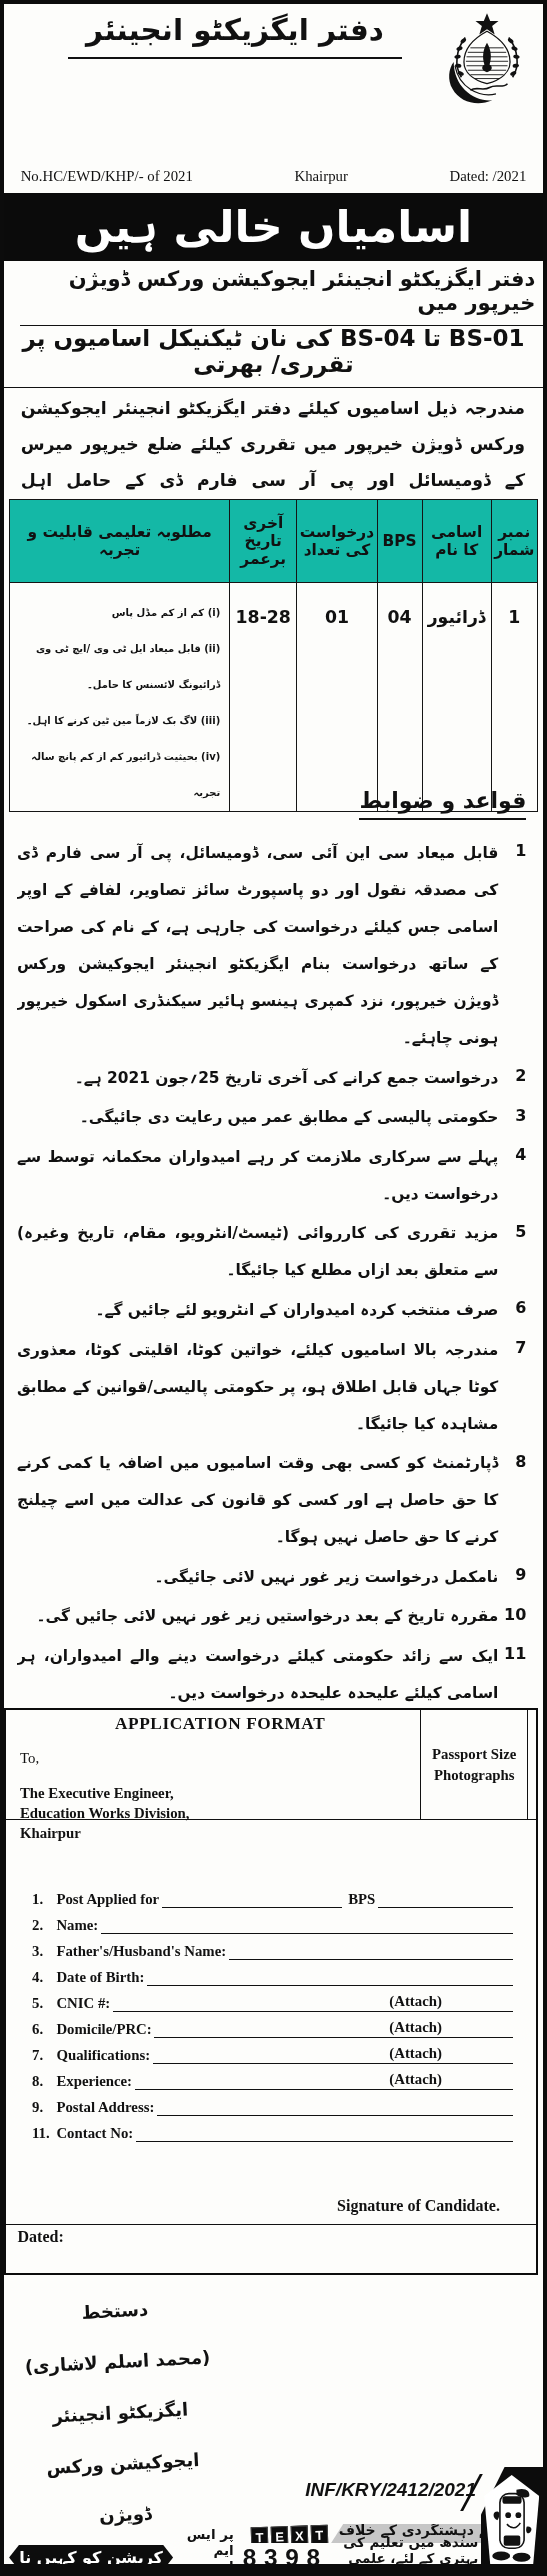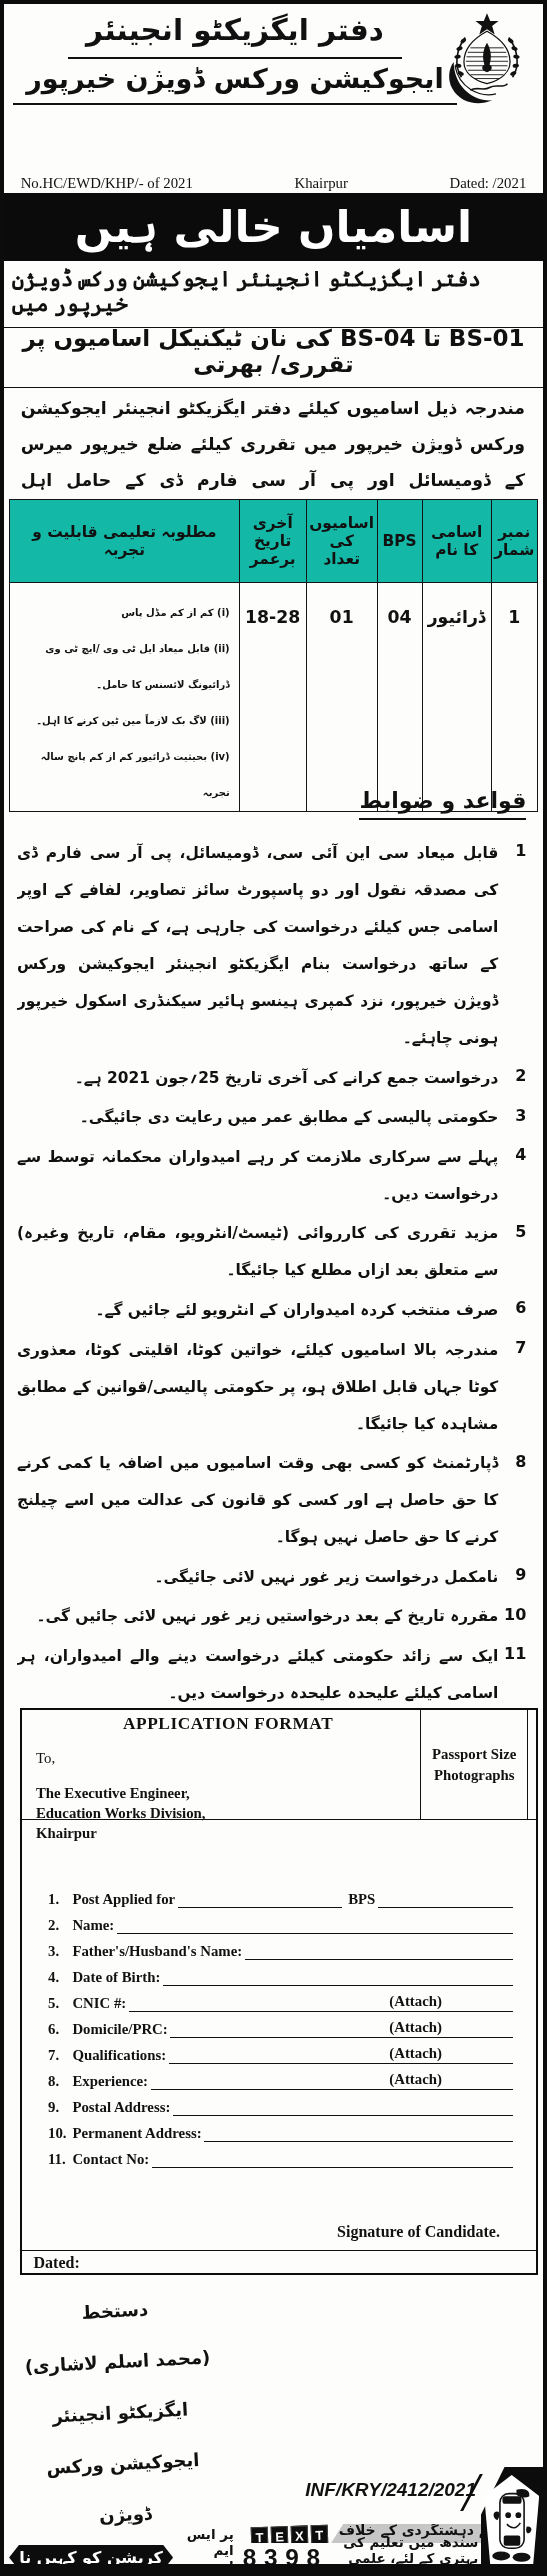--- a/index.html
+++ b/index.html
@@ -16,30 +16,30 @@
   
   .sec-header { top:0; left:0; right:0; height:164px; text-align:center; }
   .masthead { padding-right:77px; }
   .title-l1 { display:inline-block; margin-top:9px; font-size:29.5px; font-weight:bold;
               border-bottom:2.6px solid #111; padding:0 18px 10.3px 18px; }
   .title-l2 { display:inline-block; margin-top:3.8px; font-size:27px; font-weight:bold;
               border-bottom:2.6px solid #111; padding:0 13px 9px 13px; }
   .logo-wrap { top:7.7px; right:11.5px; width:90px; height:96px; }
 
   
-  .ref-row { top:164px; left:0; right:0; height:24.4px; display:flex; align-items:flex-end;
+  .ref-row { top:164px; left:0; right:0; height:24.4px; display:flex; align-items:flex-start;
              justify-content:space-between; padding:0 16.7px; font-size:14.8px; }
 
   
   .banner { top:189px; left:0; right:0; height:68px; background:#0b0b0b; color:#fff;
             display:flex; align-items:center; justify-content:center; }
   .banner-text { font-size:44px; font-weight:bold; letter-spacing:1.3px; line-height:1; }
 
   
-  .intro1 { top:263px; left:0; right:0; text-align:left;font-family:Liberation Serif, serif; }
+  .intro1 { top:263px; left:16px; right:0; text-align:right; }
   .intro1 span { display:inline-block; font-size:21px; font-weight:bold;
                  border-bottom:1.9px solid #111; padding:0 7.7px 10.3px 7.7px; }
   .intro2 { top:321px; left:0; right:0; text-align:center; }
   .intro2 span { display:inline-block; font-size:23px; font-weight:bold;
                  border-bottom:1.9px solid #111; padding:0 6.4px 10.3px 6.4px; }
   .para { top:386px; left:16.7px; right:18px; height:108px; font-size:17.3px; line-height:36px;
           text-align:justify; font-weight:600; }
 
   
   .vac-table { top:495px; left:5.1px; right:5.1px; }
@@ -55,21 +55,21 @@
   
   .rules-head { top:784px; right:16.7px;margin-left:28px; }
   .rules-head span { display:inline-block; font-size:22px; font-weight:bold;
                      border-bottom:2.6px solid #111; padding-bottom:5.1px; }
   .rules { top:831px; left:13px; right:16.7px; height:867px; overflow:hidden; direction:rtl; }
   .rule { display:flex; direction:rtl; margin-bottom:2.6px; }
   .rule-no { flex:0 0 28px; font-size:16px; font-weight:bold; padding-top:6.4px; }
   .rule-text { flex:1; font-size:15.4px; font-weight:600; line-height:37px; text-align:justify; }
 
   
-  .app-box { top:1704px; left:16px; right:5.1px; height:567px; border:2.6px solid #0c0c0c;
+  .app-box { top:1704px; left:0; right:5.1px; height:567px; border:2.6px solid #0c0c0c;
              background:#fdfdfb; }
   .app-top { display:flex; height:110px; border-bottom:1.9px solid #111; }
   .app-top-left { flex:1; padding:3.8px 0 0 14px; }
   .app-title { text-align:center; font-size:17.3px; font-weight:bold; letter-spacing:0.6px; }
   .app-to { font-size:14.8px; margin-top:16.7px; }
   .app-addr { font-size:14.8px; font-weight:bold; margin-top:15.4px; line-height:20px; }
   .photo-cell { flex:0 0 108px; border-left:1.9px solid #111; border-right:1.9px solid #111;
                 margin-right:7.7px; display:flex; align-items:center; justify-content:center;
                 text-align:center; font-size:14.8px; font-weight:bold; line-height:20.5px;
                 padding:0 9px; }
@@ -122,21 +122,20 @@
   .bottom-bar { position:absolute; left:0; right:0; bottom:0; height:8.3px; background:#0c0c0c; }
 </style>
 </head>
 <body>
 
 <div class="page">
 
   <div class="abs sec-header">
     <div class="masthead urdu">
       <div><span class="title-l1">دفتر ایگزیکٹو انجینئر</span></div>
-      <div><span class="title-l2">ایجوکیشن ورکس ڈویژن خیرپور</span></div>
     </div>
     <div class="abs logo-wrap">
       <svg width="90" height="96" viewBox="0 0 140 150">
         <g fill="none" stroke="#111" stroke-width="2">
 
           <path d="M70 2 L75 14 L88 14 L78 22 L82 35 L70 27 L58 35 L62 22 L52 14 L65 14 Z" fill="#111" stroke="none"></path>
 
           <path d="M70 30 C96 44 106 62 106 78 C106 94 92 106 70 112 C48 106 34 94 34 78 C34 62 44 44 70 30 Z"></path>
 
           <g stroke-width="1.4">
@@ -205,21 +204,21 @@
           <col style="width:45px">
         <col style="width:59px">
           <col style="width:67px">
           <col>
       </colgroup>
       <thead>
         <tr>
           <th>نمبر شمار</th>
           <th>اسامی کا نام</th>
           <th>BPS</th>
-          <th>اسامیوں کی تعداد</th>
+          <th>درخواست کی تعداد</th>
           <th>آخری تاریخ برعمر</th>
           <th>مطلوبہ تعلیمی قابلیت و تجربہ</th>
         </tr>
       </thead>
       <tbody>
         <tr>
           <td>1</td>
           <td>ڈرائیور</td>
           <td>04</td>
           <td>01</td>
@@ -350,25 +349,20 @@
         <span class="f-line">
             <span class="attach">(Attach)</span>
           </span>
       </div>
       <div class="field">
         <span class="f-no">9.</span>
         <span class="f-label">Postal Address:</span>
         <span class="f-line"></span>
       </div>
       <div class="field">
-        <span class="f-no">10.</span>
-        <span class="f-label">Permanent Address:</span>
-        <span class="f-line"></span>
-      </div>
-      <div class="field">
         <span class="f-no">11.</span>
         <span class="f-label">Contact No:</span>
         <span class="f-line"></span>
       </div>
     </div>
 
     <div class="sig-row">Signature of Candidate.</div>
     <div class="dated-row">Dated:</div>
   </div>
 

